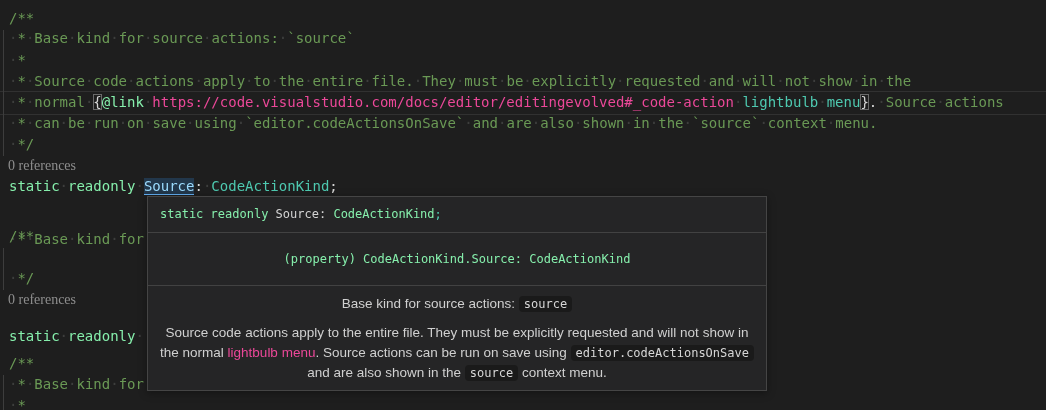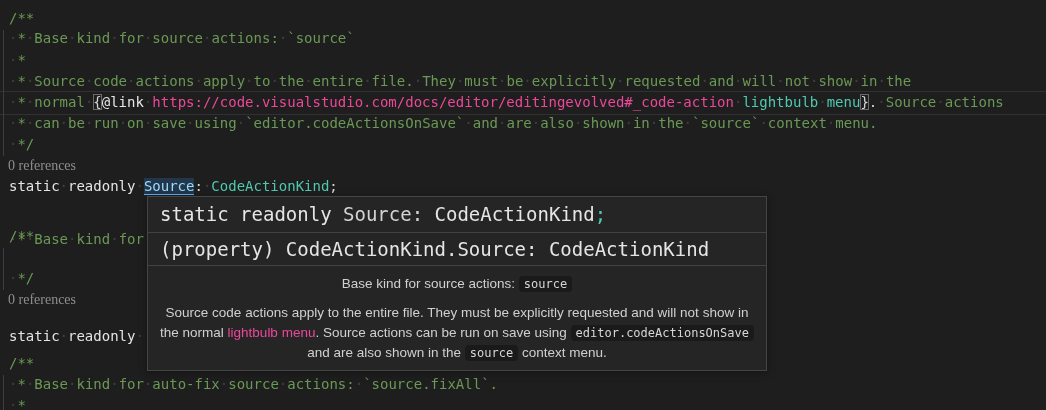--- a/index.html
+++ b/index.html
@@ -4,37 +4,37 @@
 <style>
   html,body{margin:0;padding:0;background:#1e1e1e;}
   #stage{position:relative;width:1046px;height:410px;background:#1e1e1e;overflow:hidden;
          font-family:"DejaVu Sans Mono",monospace;}
   
   .line{position:absolute;left:9px;height:21px;line-height:21px;font-size:14px;
         white-space:pre;z-index:2;color:#d4d4d4;}
   .codelens{font-family:Liberation Serif, serif;font-size:14px;color:#8e8e8e;
             left:8px;cursor:pointer;}
   .c-c{color:#6a9955;}
-  .c-k{color:#e5e5e5;}
+  .c-k{color:#86efac;}
   .c-w{color:#d4d4d4;}
   .c-t{color:#4ec9b0;}
   .c-p{color:#9cdcfe;}
   .c-u{color:#ec4899;text-underline-offset:2px;cursor:pointer;}
   .ws{color:rgba(226,228,226,0.16);}
   .bx{outline:1px solid #6a6a6a;outline-offset:-1px;}
   .hl{background:rgba(38,79,120,0.5);border-bottom:1px solid #62aef2;cursor:pointer;}
   .cur-line{position:absolute;left:0;width:1046px;top:91px;height:22px;
             border-top:1px solid #313131;border-bottom:1px solid #313131;z-index:1;}
   .guide{position:absolute;left:3px;width:1px;background:#3d3d3d;z-index:1;}
   
   #tooltip{position:absolute;left:147px;top:196px;width:620px;box-sizing:border-box;
            background:#252526;border:1px solid #454545;z-index:10;
            box-shadow:0 2px 8px rgba(0,0,0,0.36);}
-  .tt-code{padding:7px 12px 8px;font-size:19px;line-height:20px;white-space:pre;}
-  #tt-prop{padding:6px 12px;border-top:1px solid #424242;border-bottom:1px solid #424242;}
+  .tt-code{padding:7px 12px 8px;font-size:12px;line-height:20px;white-space:pre;}
+  #tt-prop{padding:16px 12px;border-top:1px solid #424242;border-bottom:1px solid #424242;text-align:center;}
   .tt-md{font-family:"Liberation Sans",sans-serif;font-size:13.5px;line-height:20px;
          color:#d0d0d0;padding:8px 12px 7px;}
   .tt-md p{margin:0 0 9px 0;text-align:center;}
   .tt-md p:last-child{margin:0;}
   .chip{font-family:"DejaVu Sans Mono",monospace;font-size:12px;background:#1a1a1a;
         color:#d6d6d6;padding:1px 5px;border-radius:4px;white-space:pre;}
   .tlink{color:#ec4899;cursor:pointer;}
 </style>
 </head>
 <body>

